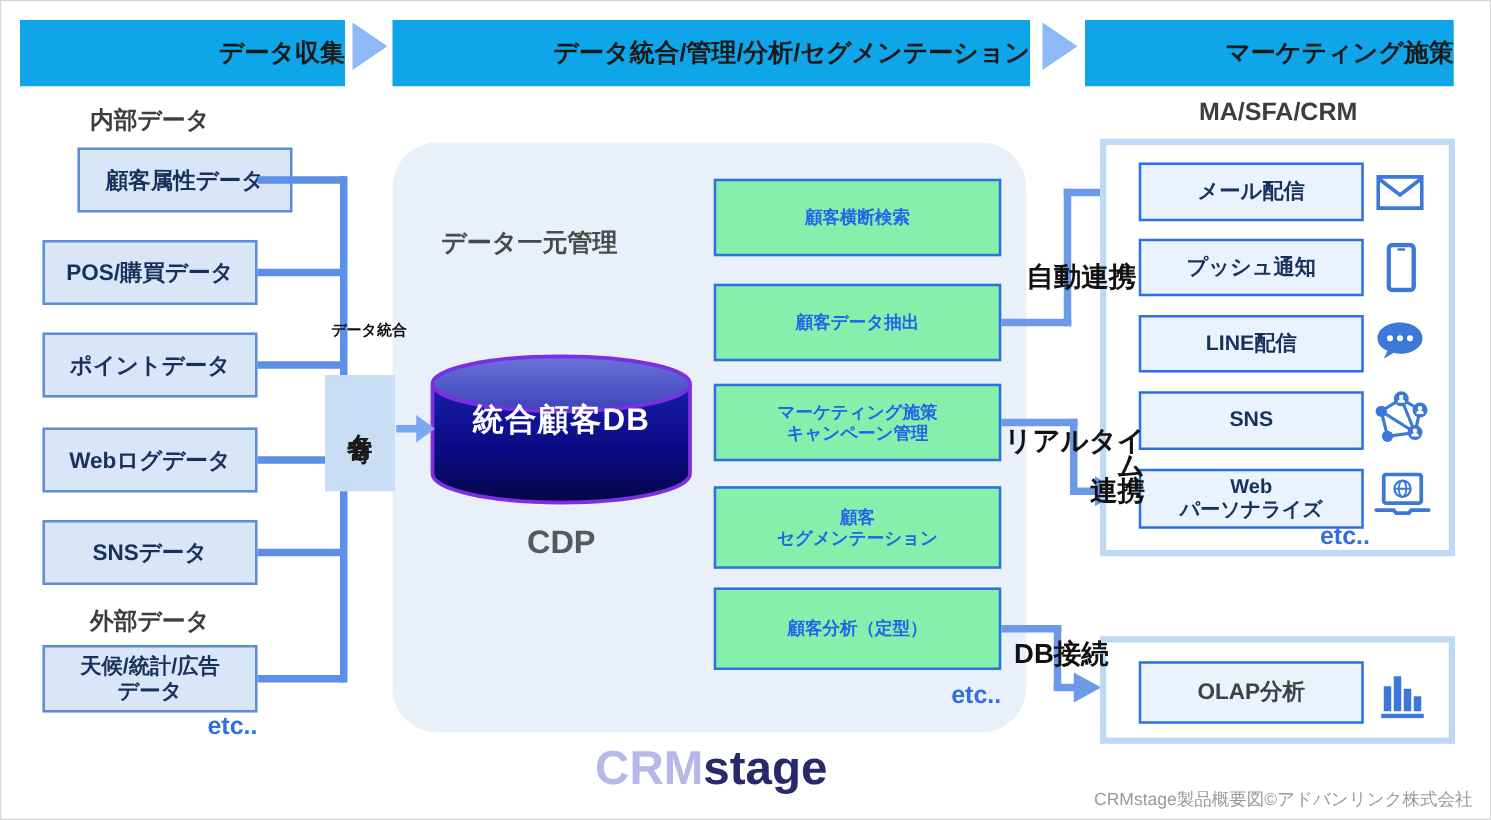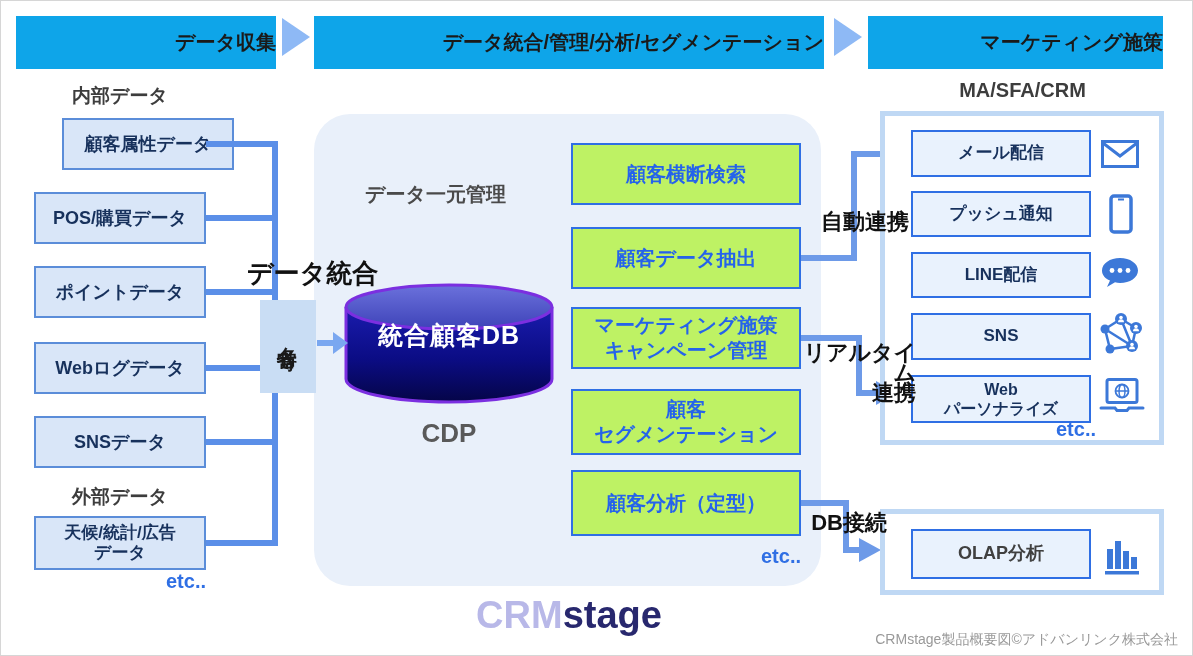--- a/index.html
+++ b/index.html
@@ -6,21 +6,21 @@
   body { font-family:"Liberation Sans","DejaVu Sans",sans-serif; background:#fff; }
   .canvas { position:relative; width:1193px; height:656px; background:#fff; border:1px solid #d6d6d6; overflow:hidden; }
   .abs { position:absolute; }
   .pre { white-space:pre-line; }
   .step-bar { background:#0ea5e9; height:53px; display:flex; align-items:center; justify-content:flex-end; font-size:20px; font-weight:bold; color:#1a1a1a; }
   .tri-right { width:0; height:0; border-top:19px solid transparent; border-bottom:19px solid transparent; border-left:28px solid #8eb9f5; }
   .sec-label { font-size:19px; font-weight:bold; color:#3d3d3d; text-align:center; }
   .src-box { left:33px; width:172px; height:52px; background:#d9e6f8; border:2px solid #5b8dd9; display:flex; align-items:center; justify-content:center; font-size:18px; font-weight:bold; color:#17315c; text-align:center; line-height:1.15; }
   .line { background:#5b8fe8; }
   .etc { color:#2f6fe4; font-size:20px; font-weight:600; }
-  .fn-box { left:570px; width:230px; background:#bef264; border:2px solid #2f6fe4; display:flex; align-items:center; justify-content:center; font-size:20px; font-weight:bold; color:#2563eb; text-align:center; line-height:1.25; }
+  .fn-box { left:570px; width:230px; background:#86efac; border:2px solid #2f6fe4; display:flex; align-items:center; justify-content:center; font-size:14px; font-weight:bold; color:#2563eb; text-align:center; line-height:1.25; }
   .ch-box { left:910px; width:180px; background:#e9f2fd; border:2px solid #2f6fe4; display:flex; align-items:center; justify-content:center; font-size:17px; font-weight:bold; color:#17315c; text-align:center; line-height:1.2; }
   .conn { background:#6d9ae8; }
   .conn-arrow { width:0; height:0; border-top:12px solid transparent; border-bottom:12px solid transparent; border-left:22px solid #6d9ae8; }
   .conn-label { font-size:22px; font-weight:bold; color:#111; text-align:right; line-height:20px; z-index:6; }
   .panel-border { background:#fff; border:5px solid #bfd8f4; }
   .cyl-text { left:0; width:212px; top:37px; text-align:center; color:#fff; font-size:25px; font-weight:bold; letter-spacing:1px; }
 </style>
 </head>
 <body>
 
@@ -51,23 +51,23 @@
 
   <div class="abs line" style="left:205px; top:140px; width:70px; height:6px;"></div>
   <div class="abs line" style="left:205px; top:214px; width:70px; height:6px;"></div>
   <div class="abs line" style="left:205px; top:288px; width:70px; height:6px;"></div>
   <div class="abs line" style="left:205px; top:364px; width:70px; height:6px;"></div>
   <div class="abs line" style="left:205px; top:438px; width:70px; height:6px;"></div>
   <div class="abs line" style="left:205px; top:539px; width:70px; height:6px;"></div>
   <div class="abs line" style="left:271px; top:140px; width:6px; height:405px; z-index:1;"></div>
 
   <div class="abs" style="left:313px; top:113px; width:507px; height:472px; background:#e9f0fa; border-radius:36px;"></div>
-  <div class="abs" style="left:352px; top:180px; font-size:20px; font-weight:bold; color:#4a4a4a;margin-left:12px;">データ一元管理</div>
-
-  <div class="abs" style="left:246px; top:255px; font-size:26px; font-weight:bold; color:#111; z-index:5;">データ統合</div>
+  <div class="abs" style="left:352px; top:180px; font-size:20px; font-weight:bold; color:#4a4a4a;">データ一元管理</div>
+
+  <div class="abs" style="left:264px; top:255px; font-size:12px; font-weight:bold; color:#111; z-index:5;">データ統合</div>
   <div class="abs" style="left:259px; top:299px; width:56px; height:93px; background:#c9ddf4; z-index:4; display:flex; align-items:center; justify-content:center; writing-mode:vertical-rl; font-size:20px; font-weight:bold; color:#1a1a1a; letter-spacing:3px;">名寄せ</div>
   <div class="abs" style="left:316px; top:339px; width:17px; height:6px; background:#7aa7f0; z-index:4;"></div>
   <div class="abs" style="left:332px; top:331px; width:0; height:0; border-top:11px solid transparent; border-bottom:11px solid transparent; border-left:15px solid #7aa7f0; z-index:4;"></div>
 
   <div class="abs" style="left:342px; top:281px; width:212px; height:124px; z-index:3;">
     <svg width="212" height="124" viewBox="0 0 212 124">
       <defs>
         <linearGradient id="cylBody" x1="0" y1="0" x2="0" y2="1">
           <stop offset="0" stop-color="#1a1cae"></stop>
           <stop offset="0.55" stop-color="#0b0c84"></stop>

